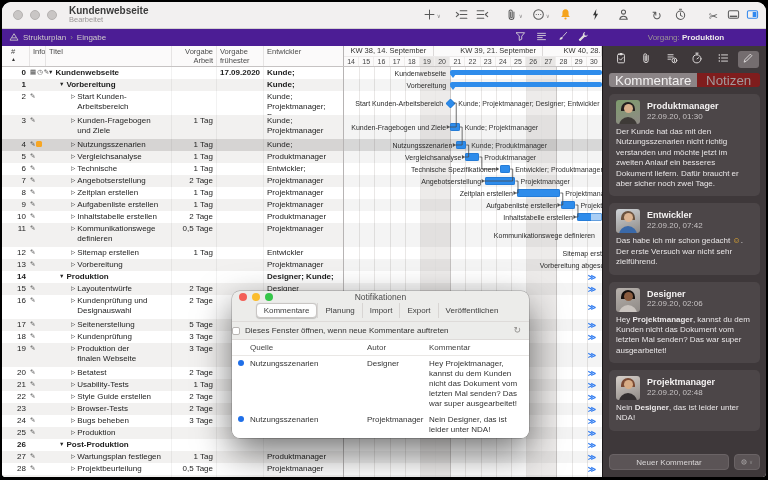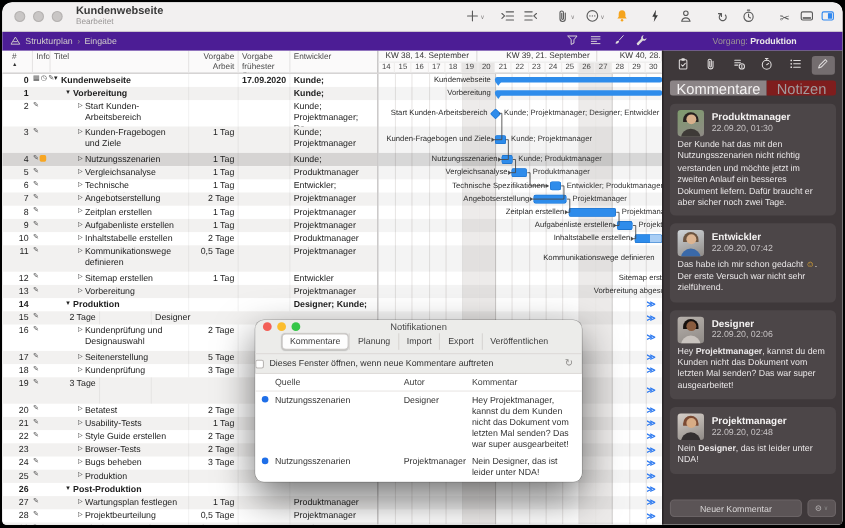--- a/index.html
+++ b/index.html
@@ -504,20 +504,24 @@
                 </div>
                 <div class="cw"></div>
                 <div class="cs bold"></div>
                 <div class="cr bold"><span>Designer; Kunde; E…</span></div>
               </div>
               <div class="trow alt" style="height: 12px;">
                 <div class="cn">15</div>
                 <div class="ci">
                   <span>✎</span>
                 </div>
+                <div class="ct">
+                  <span class="disc" style="margin-left: 25px;">▷</span>
+                  <span class="ttl2">Layoutentwürfe</span>
+                </div>
                 <div class="cw">2 Tage</div>
                 <div class="cs"></div>
                 <div class="cr"><span>Designer</span></div>
               </div>
               <div class="trow" style="height: 24px;">
                 <div class="cn">16</div>
                 <div class="ci">
                   <span>✎</span>
                 </div>
                 <div class="ct">
@@ -551,20 +555,24 @@
                   <span class="ttl2">Kundenprüfung</span>
                 </div>
                 <div class="cw">3 Tage</div>
                 <div class="cs"></div>
                 <div class="cr"><span></span></div>
               </div>
               <div class="trow alt" style="height: 24px;">
                 <div class="cn">19</div>
                 <div class="ci">
                   <span>✎</span>
+                </div>
+                <div class="ct">
+                  <span class="disc" style="margin-left: 25px;">▷</span>
+                  <span class="ttl2 wrapnarrow">Produktion der finalen Webseite</span>
                 </div>
                 <div class="cw">3 Tage</div>
                 <div class="cs"></div>
                 <div class="cr"><span></span></div>
               </div>
               <div class="trow" style="height: 12px;">
                 <div class="cn">20</div>
                 <div class="ci">
                   <span>✎</span>
                 </div>

